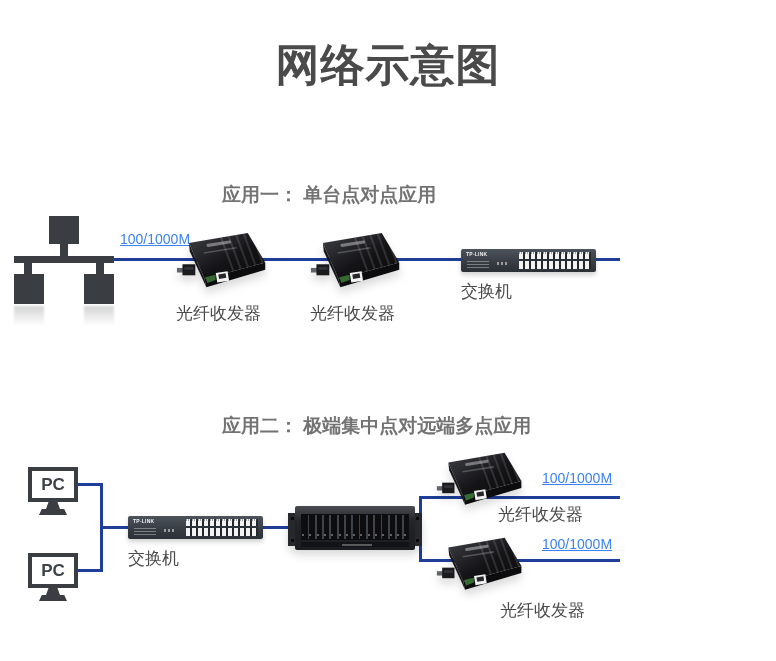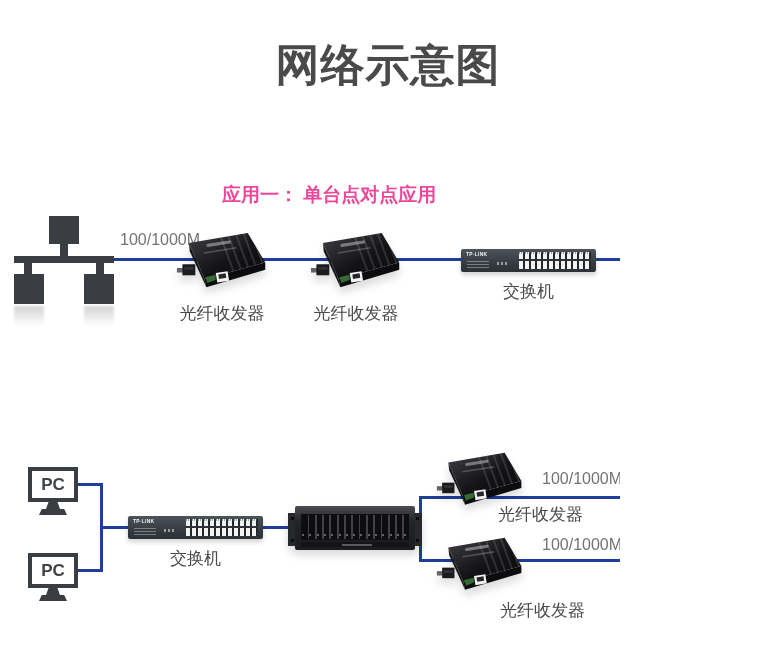--- a/index.html
+++ b/index.html
@@ -4,25 +4,25 @@
 <style>
   html,body { margin:0; padding:0; background:#fff; }
   .page { position:relative; width:620px; height:661px; background:#fff; overflow:hidden;
           font-family:"Liberation Sans", sans-serif; }
 
   
   .title { position:absolute; left:0; top:36px; width:776px; text-align:center;
            font-size:44px; font-weight:700; color:#4a4a4a; letter-spacing:1px; }
   .subtitle { position:absolute; left:0; top:101px; width:776px; text-align:center;
               font-size:27px; font-weight:400; color:#525252; }
-  .heading { position:absolute; left:222px; font-size:19px; font-weight:700; color:#ec4899; }
-
-  
-  .devlabel { position:absolute; font-size:17px; color:#4a4a4a; text-align:center; white-space:nowrap; }
-  .speed { position:absolute; font-size:16px; color:#737373; white-space:nowrap; }
+  .heading { position:absolute; left:222px; font-size:19px; font-weight:700; color:#737373; }
+
+  
+  .devlabel { position:absolute; font-size:17px; color:#4a4a4a; text-align:left; white-space:nowrap; }
+  .speed { position:absolute; font-size:14px; color:#3b82f6; white-space:nowrap;text-decoration:underline; }
   .hline { position:absolute; height:3px; background:#1e3e99; }
   .vline { position:absolute; width:3px;  background:#1e3e99; }
 
   
   .tree { position:absolute; width:100px; height:88px; }
   .t-sq, .t-bar, .t-stem { position:absolute; background:#3a3d41; }
   .t-top   { left:35px; top:0;    width:30px;  height:28px; }
   .t-stem-top { left:46px; top:28px; width:8px; height:12px; }
   .t-bar   { left:0;    top:40px; width:100px; height:7px; }
   .t-stem-l{ left:10px; top:47px; width:8px;  height:11px; }
@@ -166,20 +166,21 @@
     <div class="t-sq t-top"></div>
     <div class="t-stem t-stem-top"></div>
     <div class="t-bar"></div>
     <div class="t-stem t-stem-l"></div>
     <div class="t-stem t-stem-r"></div>
     <div class="t-sq t-left"></div>
     <div class="t-sq t-right"></div>
     <div class="t-refl"></div>
   </div>
 
+  <div class="heading" style="top:413px;">应用二： 极端集中点对远端多点应用</div>
 
   <div class="hline" style="left:78px;  top:483px; width:25px;"></div>
   <div class="hline" style="left:78px;  top:569px; width:25px;"></div>
   <div class="vline" style="left:100px; top:483px; height:89px;"></div>
   <div class="hline" style="left:100px; top:526px; width:32px;"></div>
   <div class="hline" style="left:261px; top:526px; width:32px;"></div>
   <div class="hline" style="left:410px; top:526px; width:12px;"></div>
   <div class="vline" style="left:419px; top:496px; height:66px;"></div>
   <div class="hline" style="left:419px; top:496px; width:243px;"></div>
   <div class="hline" style="left:419px; top:559px; width:241px;"></div>

